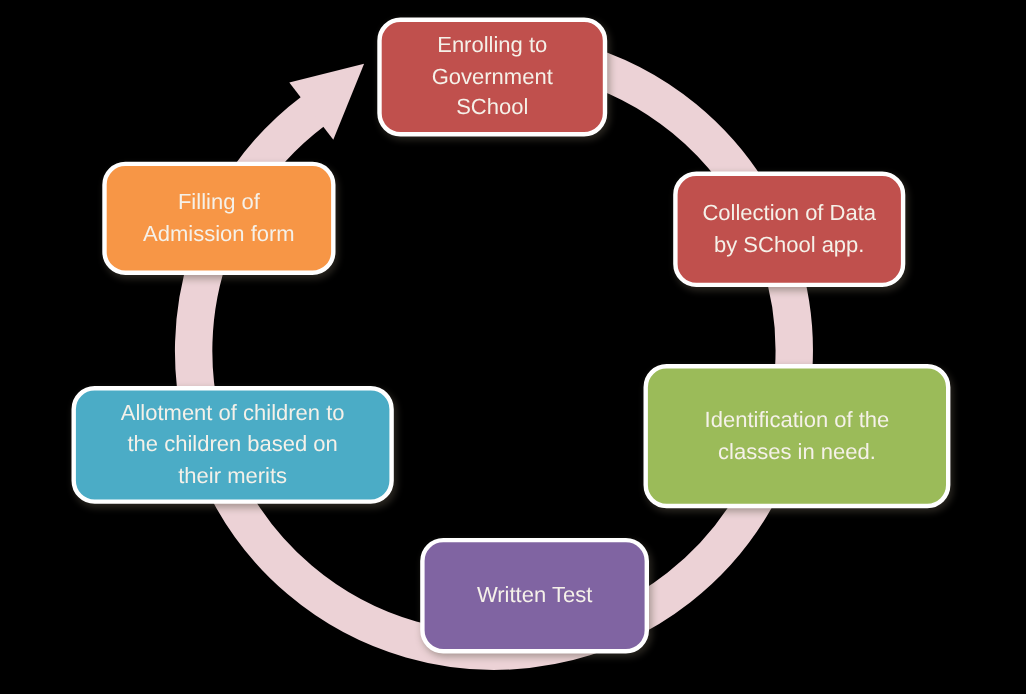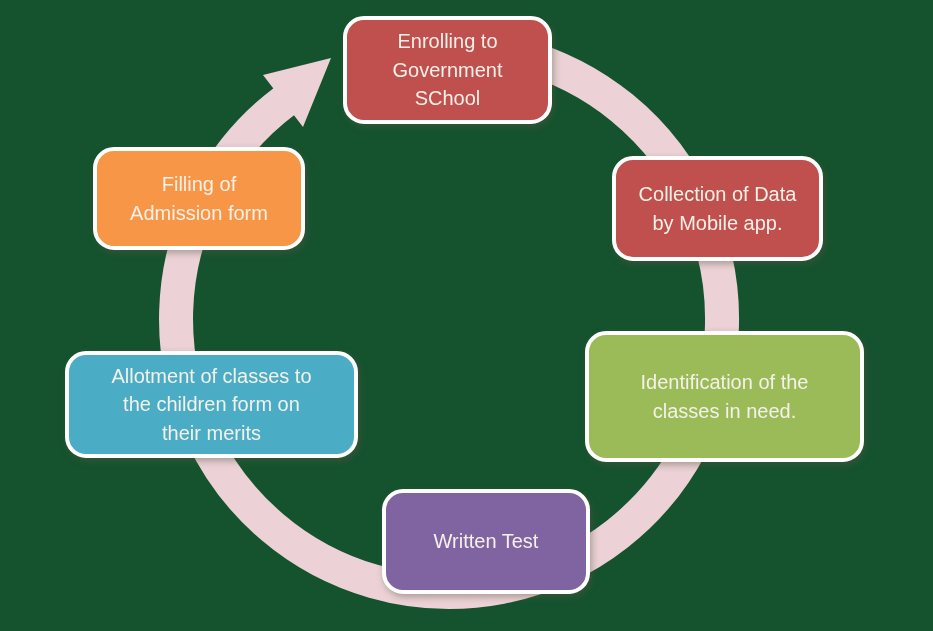--- a/index.html
+++ b/index.html
@@ -33,44 +33,44 @@
   .step-enrolling      { left: 343px; top: 16px;  width: 209px; height: 108px; padding: 0 16px; }
   .step-collection     { left: 612px; top: 156px; width: 211px; height: 105px; padding: 0 17px; }
   .step-identification { left: 585px; top: 331px; width: 279px; height: 131px; padding: 0 23px; }
   .step-written        { left: 382px; top: 489px; width: 208px; height: 105px; padding: 0 16px; }
   .step-allotment      { left: 65px;  top: 351px; width: 293px; height: 107px; padding: 0 32px; }
   .step-filling        { left: 93px;  top: 147px; width: 212px; height: 103px; padding: 4px 22px; }
 </style>
 </head>
 <body>
 
-<div class="canvas" style="background-color: #14532d; color: rgb(245, 241, 233);">
+<div class="canvas" style="background-color: #000000; color: rgb(245, 241, 233);">
 
   <svg class="ring-svg" viewBox="0 0 933 631">
     <path d="M 519.7 55.3 A 273 273 0 1 1 284.7 101" fill="none" stroke="#ecd2d6" stroke-width="34" style="stroke: rgb(236, 210, 214);"></path>
     <polygon points="331,58 263,75 303,127" fill="#ecd2d6" style="fill: rgb(236, 210, 214);"></polygon>
   </svg>
 
   <div class="step step-enrolling" style="background-color: rgb(192, 80, 77); border-color: rgb(255, 255, 255);">
     <span class="step-label">Enrolling to Government SChool</span>
   </div>
 
   <div class="step step-collection" style="background-color: rgb(192, 80, 77); border-color: rgb(255, 255, 255);">
-    <span class="step-label">Collection of Data by Mobile app.</span>
+    <span class="step-label">Collection of Data by SChool app.</span>
   </div>
 
   <div class="step step-identification" style="background-color: rgb(155, 187, 89); border-color: rgb(255, 255, 255);">
     <span class="step-label">Identification of the classes in need.</span>
   </div>
 
   <div class="step step-written" style="background-color: rgb(128, 100, 162); border-color: rgb(255, 255, 255);">
     <span class="step-label">Written Test</span>
   </div>
 
   <div class="step step-allotment" style="background-color: rgb(75, 172, 198); border-color: rgb(255, 255, 255);">
-    <span class="step-label">Allotment of classes to the children form on their merits</span>
+    <span class="step-label">Allotment of children to the children based on their merits</span>
   </div>
 
   <div class="step step-filling" style="background-color: rgb(247, 150, 70); border-color: rgb(255, 255, 255);">
     <span class="step-label">Filling of Admission form</span>
   </div>
 
 </div>
 
 </body></html>

